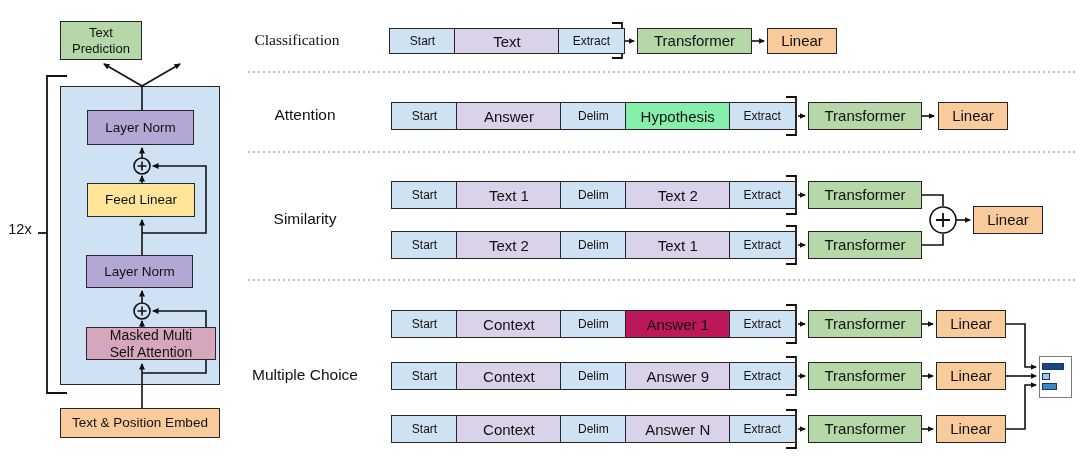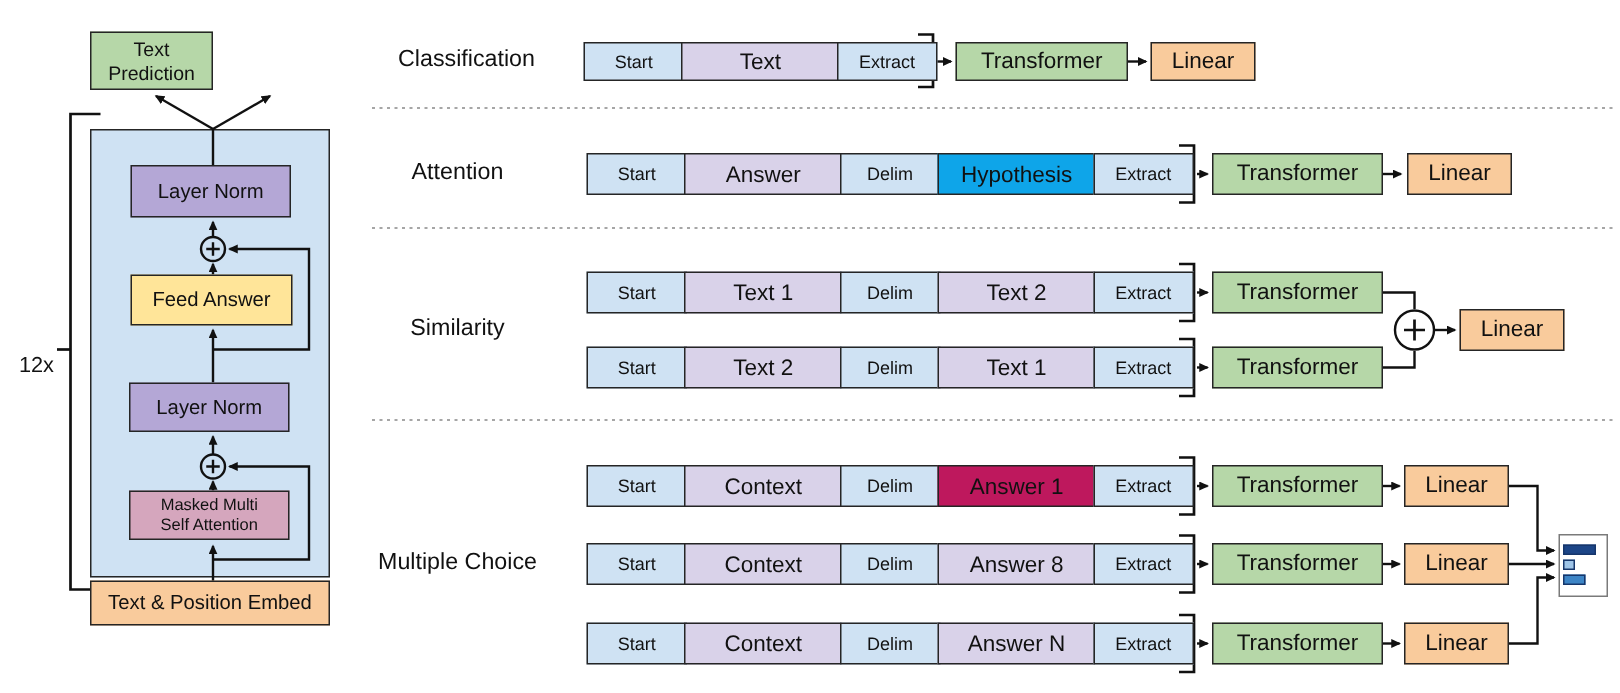--- a/index.html
+++ b/index.html
@@ -109,45 +109,45 @@
     </g>
   </svg>
 
   <div class="box" style="left: 60px; top: 21px; width: 82px; height: 39px; font-size: 13px; background: rgb(182, 215, 168);">
     <div>
       <div>Text</div>
       <div>Prediction</div>
     </div>
   </div>
   <div class="box" style="left: 87px; top: 110px; width: 107px; height: 35px; font-size: 13.5px; background: rgb(180, 167, 214);">Layer Norm</div>
-  <div class="box" style="left: 87px; top: 183px; width: 108px; height: 34px; font-size: 13.5px; background: rgb(255, 229, 153);">Feed Answer</div>
+  <div class="box" style="left: 87px; top: 183px; width: 108px; height: 34px; font-size: 13.5px; background: rgb(255, 229, 153);">Feed Linear</div>
   <div class="box" style="left: 86px; top: 255px; width: 107px; height: 33px; font-size: 13.5px; background: rgb(180, 167, 214);">Layer Norm</div>
-  <div class="box" style="left: 86px; top: 327px; width: 107px; height: 33px; font-size: 11px; background: rgb(213, 166, 189);">
+  <div class="box" style="left: 86px; top: 327px; width: 130px; height: 33px; font-size: 14px; background: rgb(213, 166, 189);">
     <div>
       <div>Masked Multi</div>
       <div>Self Attention</div>
     </div>
   </div>
-  <div class="box" style="left: 60px; top: 387px; width: 160px; height: 30px; font-size: 13.5px; background: rgb(249, 203, 156);">Text &amp; Position Embed</div>
-  <div class="label" style="left:4px; top:236px; width:32px; text-align:right; font-size:14.5px;">12x</div>
-
-<div class="label" style="left: 244px; top: 31px; width: 134px; font-size: 15.5px;">Classification</div>
+  <div class="box" style="left: 60px; top: 408px; width: 160px; height: 30px; font-size: 13.5px; background: rgb(249, 203, 156);">Text &amp; Position Embed</div>
+  <div class="label" style="left:4px; top:221px; width:32px; text-align:center; font-size:14.5px;">12x</div>
+
+<div class="label" style="left: 230px; top: 31px; width: 134px; font-size: 15.5px; font-family: Liberation Serif, serif;">Classification</div>
     <div class="bar" style="left: 373px; top: 28px; height: 26px;">
       <div class="seg" style="width: 67px; font-size: 12px; background: rgb(207, 226, 243);">Start</div>
       <div class="seg" style="width: 105px; font-size: 15px; background: rgb(217, 210, 233);">Text</div>
       <div class="seg" style="width: 67px; font-size: 12px; background: rgb(207, 226, 243);">Extract</div>
     </div>
     <div class="box" style="left: 637px; top: 28px; width: 115px; height: 26px; font-size: 15px; background: rgb(182, 215, 168);">Transformer</div>
     <div class="box" style="left: 767px; top: 28px; width: 70px; height: 26px; font-size: 15px; background: rgb(249, 203, 156);">Linear</div>
     <div class="label" style="left: 238px; top: 106px; width: 134px; font-size: 15.5px;">Attention</div>
     <div class="bar" style="left: 375px; top: 102px; height: 28px;">
       <div class="seg" style="width: 67px; font-size: 12px; background: rgb(207, 226, 243);">Start</div>
       <div class="seg" style="width: 105px; font-size: 15px; background: rgb(217, 210, 233);">Answer</div>
       <div class="seg" style="width: 67px; font-size: 12px; background: rgb(207, 226, 243);">Delim</div>
-      <div class="seg" style="width: 105px; font-size: 15px; background: #0ea5e9;">Hypothesis</div>
+      <div class="seg" style="width: 105px; font-size: 15px; background: #86efac;">Hypothesis</div>
       <div class="seg" style="width: 67px; font-size: 12px; background: rgb(207, 226, 243);">Extract</div>
     </div>
     <div class="box" style="left: 808px; top: 102px; width: 114px; height: 28px; font-size: 15px; background: rgb(182, 215, 168);">Transformer</div>
     <div class="box" style="left: 938px; top: 102px; width: 70px; height: 28px; font-size: 15px; background: rgb(249, 203, 156);">Linear</div>
     <div class="label" style="left: 238px; top: 210px; width: 134px; font-size: 15.5px;">Similarity</div>
     <div class="bar" style="left: 375px; top: 181px; height: 28px;">
       <div class="seg" style="width: 67px; font-size: 12px; background: rgb(207, 226, 243);">Start</div>
       <div class="seg" style="width: 105px; font-size: 15px; background: rgb(217, 210, 233);">Text 1</div>
       <div class="seg" style="width: 67px; font-size: 12px; background: rgb(207, 226, 243);">Delim</div>
       <div class="seg" style="width: 105px; font-size: 15px; background: rgb(217, 210, 233);">Text 2</div>
@@ -170,21 +170,21 @@
       <div class="seg" style="width: 67px; font-size: 12px; background: rgb(207, 226, 243);">Delim</div>
       <div class="seg" style="width: 105px; font-size: 15px; background: #be185d;">Answer 1</div>
       <div class="seg" style="width: 67px; font-size: 12px; background: rgb(207, 226, 243);">Extract</div>
     </div>
     <div class="box" style="left: 808px; top: 310px; width: 114px; height: 28px; font-size: 15px; background: rgb(182, 215, 168);">Transformer</div>
     <div class="box" style="left: 936px; top: 310px; width: 70px; height: 28px; font-size: 15px; background: rgb(249, 203, 156);">Linear</div>
     <div class="bar" style="left: 375px; top: 362px; height: 28px;">
       <div class="seg" style="width: 67px; font-size: 12px; background: rgb(207, 226, 243);">Start</div>
       <div class="seg" style="width: 105px; font-size: 15px; background: rgb(217, 210, 233);">Context</div>
       <div class="seg" style="width: 67px; font-size: 12px; background: rgb(207, 226, 243);">Delim</div>
-      <div class="seg" style="width: 105px; font-size: 15px; background: rgb(217, 210, 233);">Answer 8</div>
+      <div class="seg" style="width: 105px; font-size: 15px; background: rgb(217, 210, 233);">Answer 9</div>
       <div class="seg" style="width: 67px; font-size: 12px; background: rgb(207, 226, 243);">Extract</div>
     </div>
     <div class="box" style="left: 808px; top: 362px; width: 114px; height: 28px; font-size: 15px; background: rgb(182, 215, 168);">Transformer</div>
     <div class="box" style="left: 936px; top: 362px; width: 70px; height: 28px; font-size: 15px; background: rgb(249, 203, 156);">Linear</div>
     <div class="bar" style="left: 375px; top: 415px; height: 28px;">
       <div class="seg" style="width: 67px; font-size: 12px; background: rgb(207, 226, 243);">Start</div>
       <div class="seg" style="width: 105px; font-size: 15px; background: rgb(217, 210, 233);">Context</div>
       <div class="seg" style="width: 67px; font-size: 12px; background: rgb(207, 226, 243);">Delim</div>
       <div class="seg" style="width: 105px; font-size: 15px; background: rgb(217, 210, 233);">Answer N</div>
       <div class="seg" style="width: 67px; font-size: 12px; background: rgb(207, 226, 243);">Extract</div>

